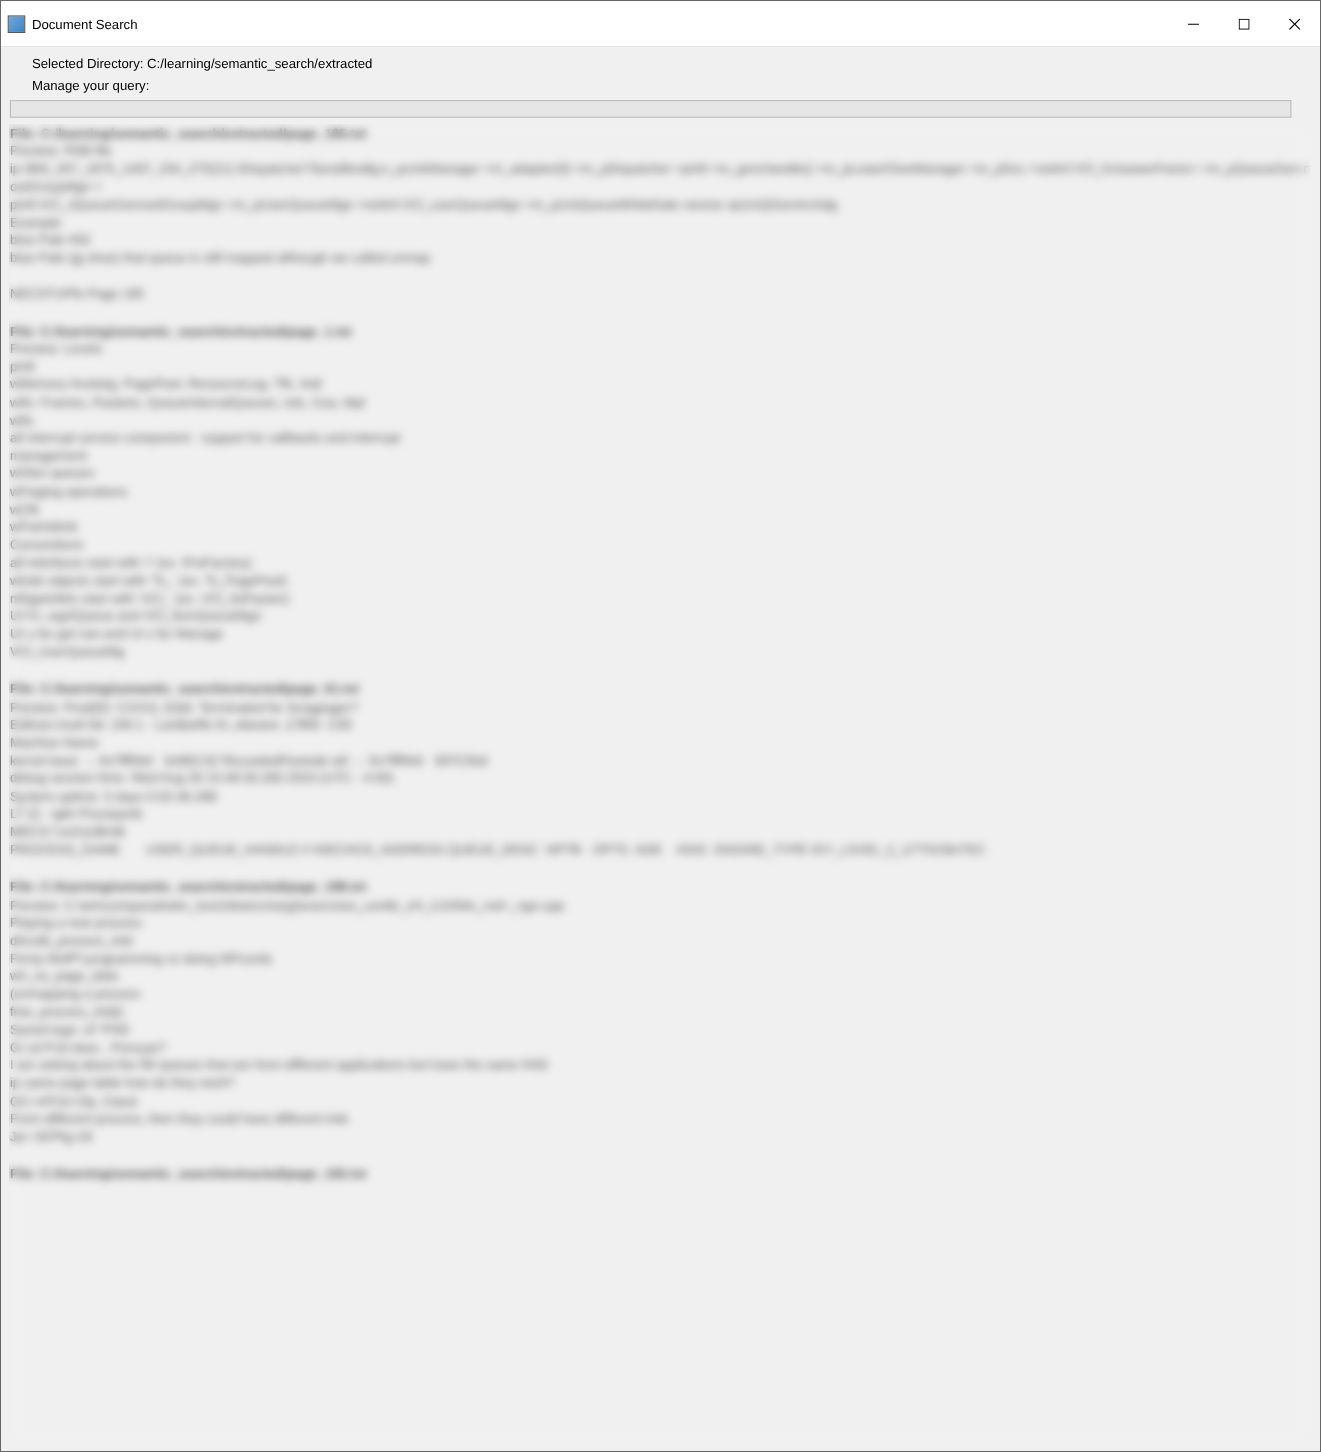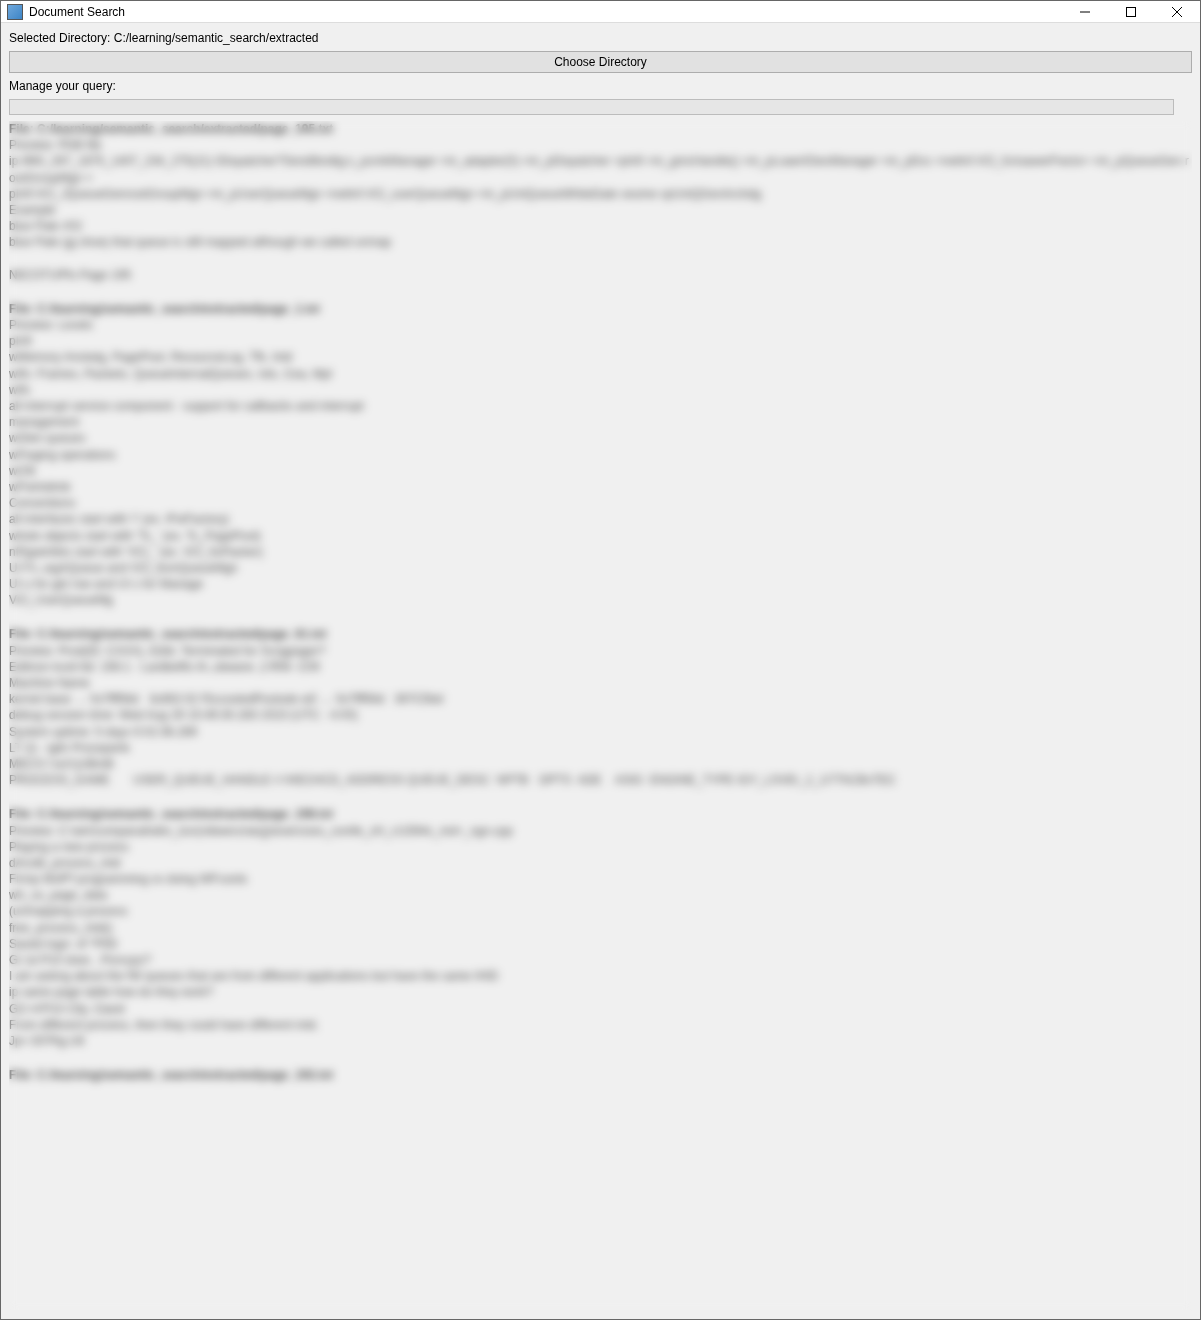--- a/index.html
+++ b/index.html
@@ -13,21 +13,21 @@
   .window {
     width: 1201px;
     height: 1320px;
     border: 1px solid #666;
     background: #fff;
     display: flex;
     flex-direction: column;
     position: relative;
   }
   .titlebar {
-    height: 22px;
+    height: 42px;
     background: #fff;
     display: flex;
     align-items: center;
     padding: 0 0 0 6px;
     border-bottom: 1px solid #ddd;
   }
   .appicon {
     width: 16px; height: 16px;
     background: linear-gradient(135deg,#6fa8dc,#3d85c6);
     border: 1px solid #555;
@@ -47,21 +47,21 @@
   
   .client {
     flex: 1;
     background: #f0f0f0;
     padding: 8px;
     overflow: hidden;
     display: flex;
     flex-direction: column;
     gap: 6px;
   }
-  .label { font-size: 12px; }
+  .label { font-size: 12px; margin-left: 20px; }
   .wide-btn {
     width: 100%;
     height: 22px;
     background: #e1e1e1;
     border: 1px solid #adadad;
     font-size: 12px;
     cursor: default;
     display: flex; align-items: center; justify-content: center;
   }
   textarea.query {
@@ -126,21 +126,20 @@
             <line x1="10" y1="0" x2="0" y2="10"></line>
           </svg>
       </div>
     </div>
   </div>
 
   <div class="client">
     <div class="label">
       <span>Selected Directory: </span><span>C:/learning/semantic_search/extracted</span>
     </div>
-    <div class="wide-btn">Choose Directory</div>
     <div class="label">Manage your query:</div>
     <div class="progress"></div>
 
     <div class="results" id="results">
 
       <div class="result-block">
           <div class="result-title">File: C:/learning/semantic_search/extracted/page_195.txt</div>
           <div class="result-body">Preview: PDB file
 ip i960_267_1875_1407_234_275(21) IDispatcher?SendIbndtg:s_pcmkManager &lt;m_adapter(0) &lt;m_pDispatcher &lt;pInfi &lt;m_gmcHandle() &lt;m_pLoaerIOwsManager &lt;m_pDcc &lt;netInf.VCl_fcrioawerFwctx&gt; &lt;m_pQueueGen routGroupMgn &lt;
 pInfi:VCl_JQueueGenrootGroupMgn &lt;m_pUserQueueMgn &lt;netInf.VCl_userQueueMgn &lt;m_pUniQueueWhiteDate veome vpUniQGenArchdg

